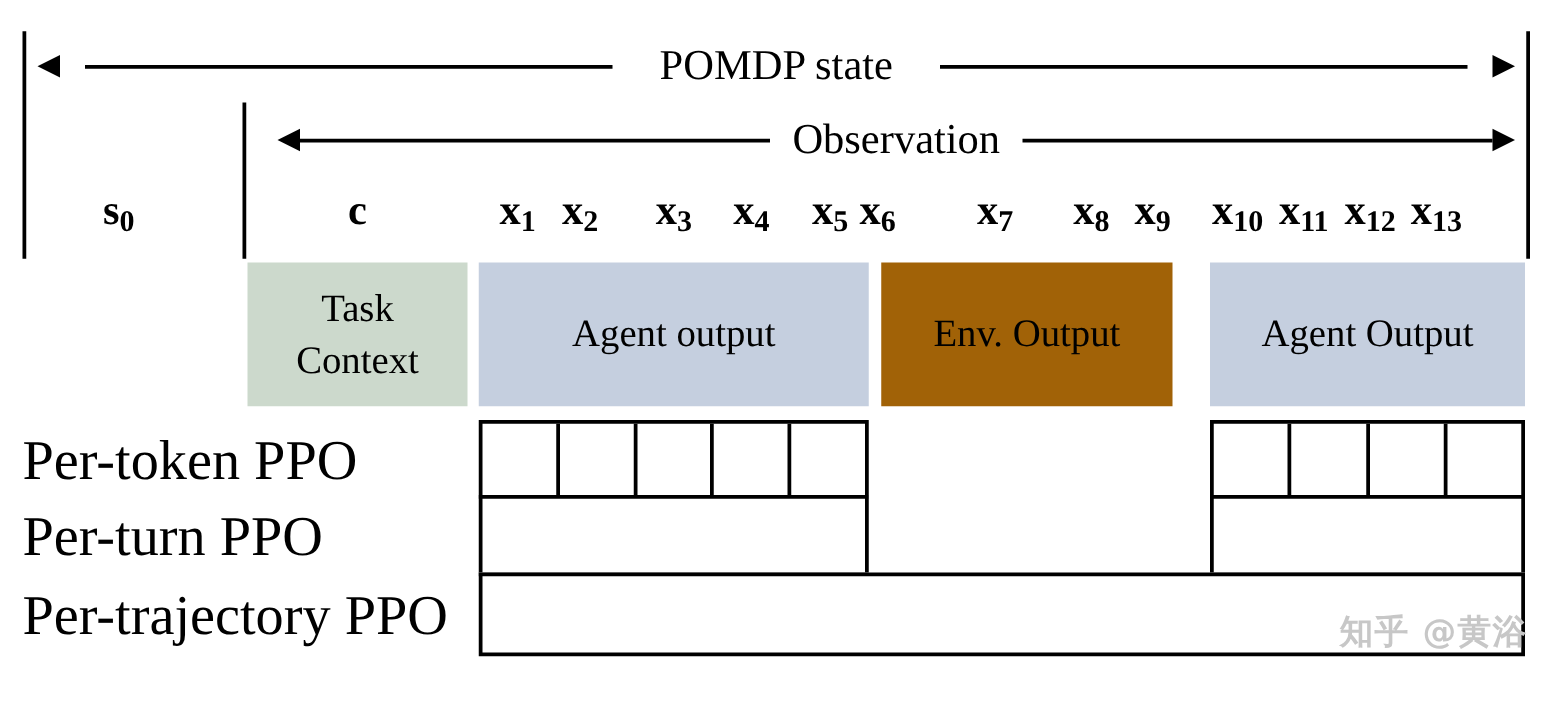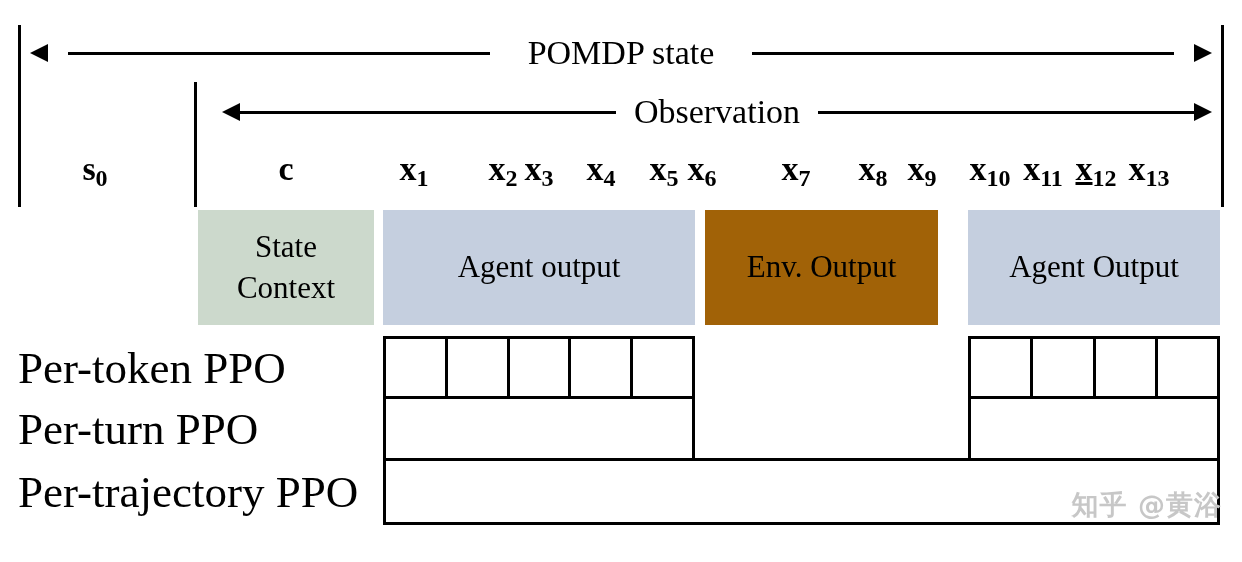--- a/index.html
+++ b/index.html
@@ -55,34 +55,34 @@
     <span class="ah left"></span>
     <span class="line"></span>
     <span class="arrow-label">Observation</span>
     <span class="line"></span>
     <span class="ah right"></span>
   </div>
 
   <span class="token" style="left:95px;"><span>s</span><sub>0</sub></span>
   <span class="token" style="left:286px;"><span>c</span><sub></sub></span>
   <span class="token" style="left:414px;"><span>x</span><sub>1</sub></span>
-  <span class="token" style="left:503px;"><span>x</span><sub>2</sub></span>
+  <span class="token" style="left:464px;"><span>x</span><sub>2</sub></span>
   <span class="token" style="left:539px;"><span>x</span><sub>3</sub></span>
   <span class="token" style="left:601px;"><span>x</span><sub>4</sub></span>
   <span class="token" style="left:664px;"><span>x</span><sub>5</sub></span>
   <span class="token" style="left:702px;"><span>x</span><sub>6</sub></span>
   <span class="token" style="left:796px;"><span>x</span><sub>7</sub></span>
   <span class="token" style="left:859px;margin-left:14px;"><span>x</span><sub>8</sub></span>
   <span class="token" style="left:922px;"><span>x</span><sub>9</sub></span>
   <span class="token" style="left:990px;"><span>x</span><sub>10</sub></span>
   <span class="token" style="left:1043px;"><span>x</span><sub>11</sub></span>
-  <span class="token" style="left:1096px;text-decoration:underline;"><span>x</span><sub>12</sub></span>
+  <span class="token" style="left:1096px;"><span>x</span><sub>12</sub></span>
   <span class="token" style="left:1149px;"><span>x</span><sub>13</sub></span>
 
-  <div class="block" style="left: 198px; width: 176px; background: rgb(204, 217, 204);">State
+  <div class="block" style="left: 198px; width: 176px; background: rgb(204, 217, 204);">Task
 Context</div>
   <div class="block" style="left: 383px; width: 312px; background: rgb(197, 207, 223);">Agent output</div>
   <div class="block" style="left: 705px; width: 233px; background: #a16207;">Env. Output</div>
   <div class="block" style="left: 968px; width: 252px; background: rgb(197, 207, 223);">Agent Output</div>
 
   <div class="rowlabel" style="top:336px;height:63px;">Per-token PPO</div>
   <div class="rowlabel" style="top:396px;height:65px;">Per-turn PPO</div>
   <div class="rowlabel" style="top:458px;height:67px;">Per-trajectory PPO</div>
 
   <div class="rbox" style="left:383px;top:336px;width:312px;height:63px;">

